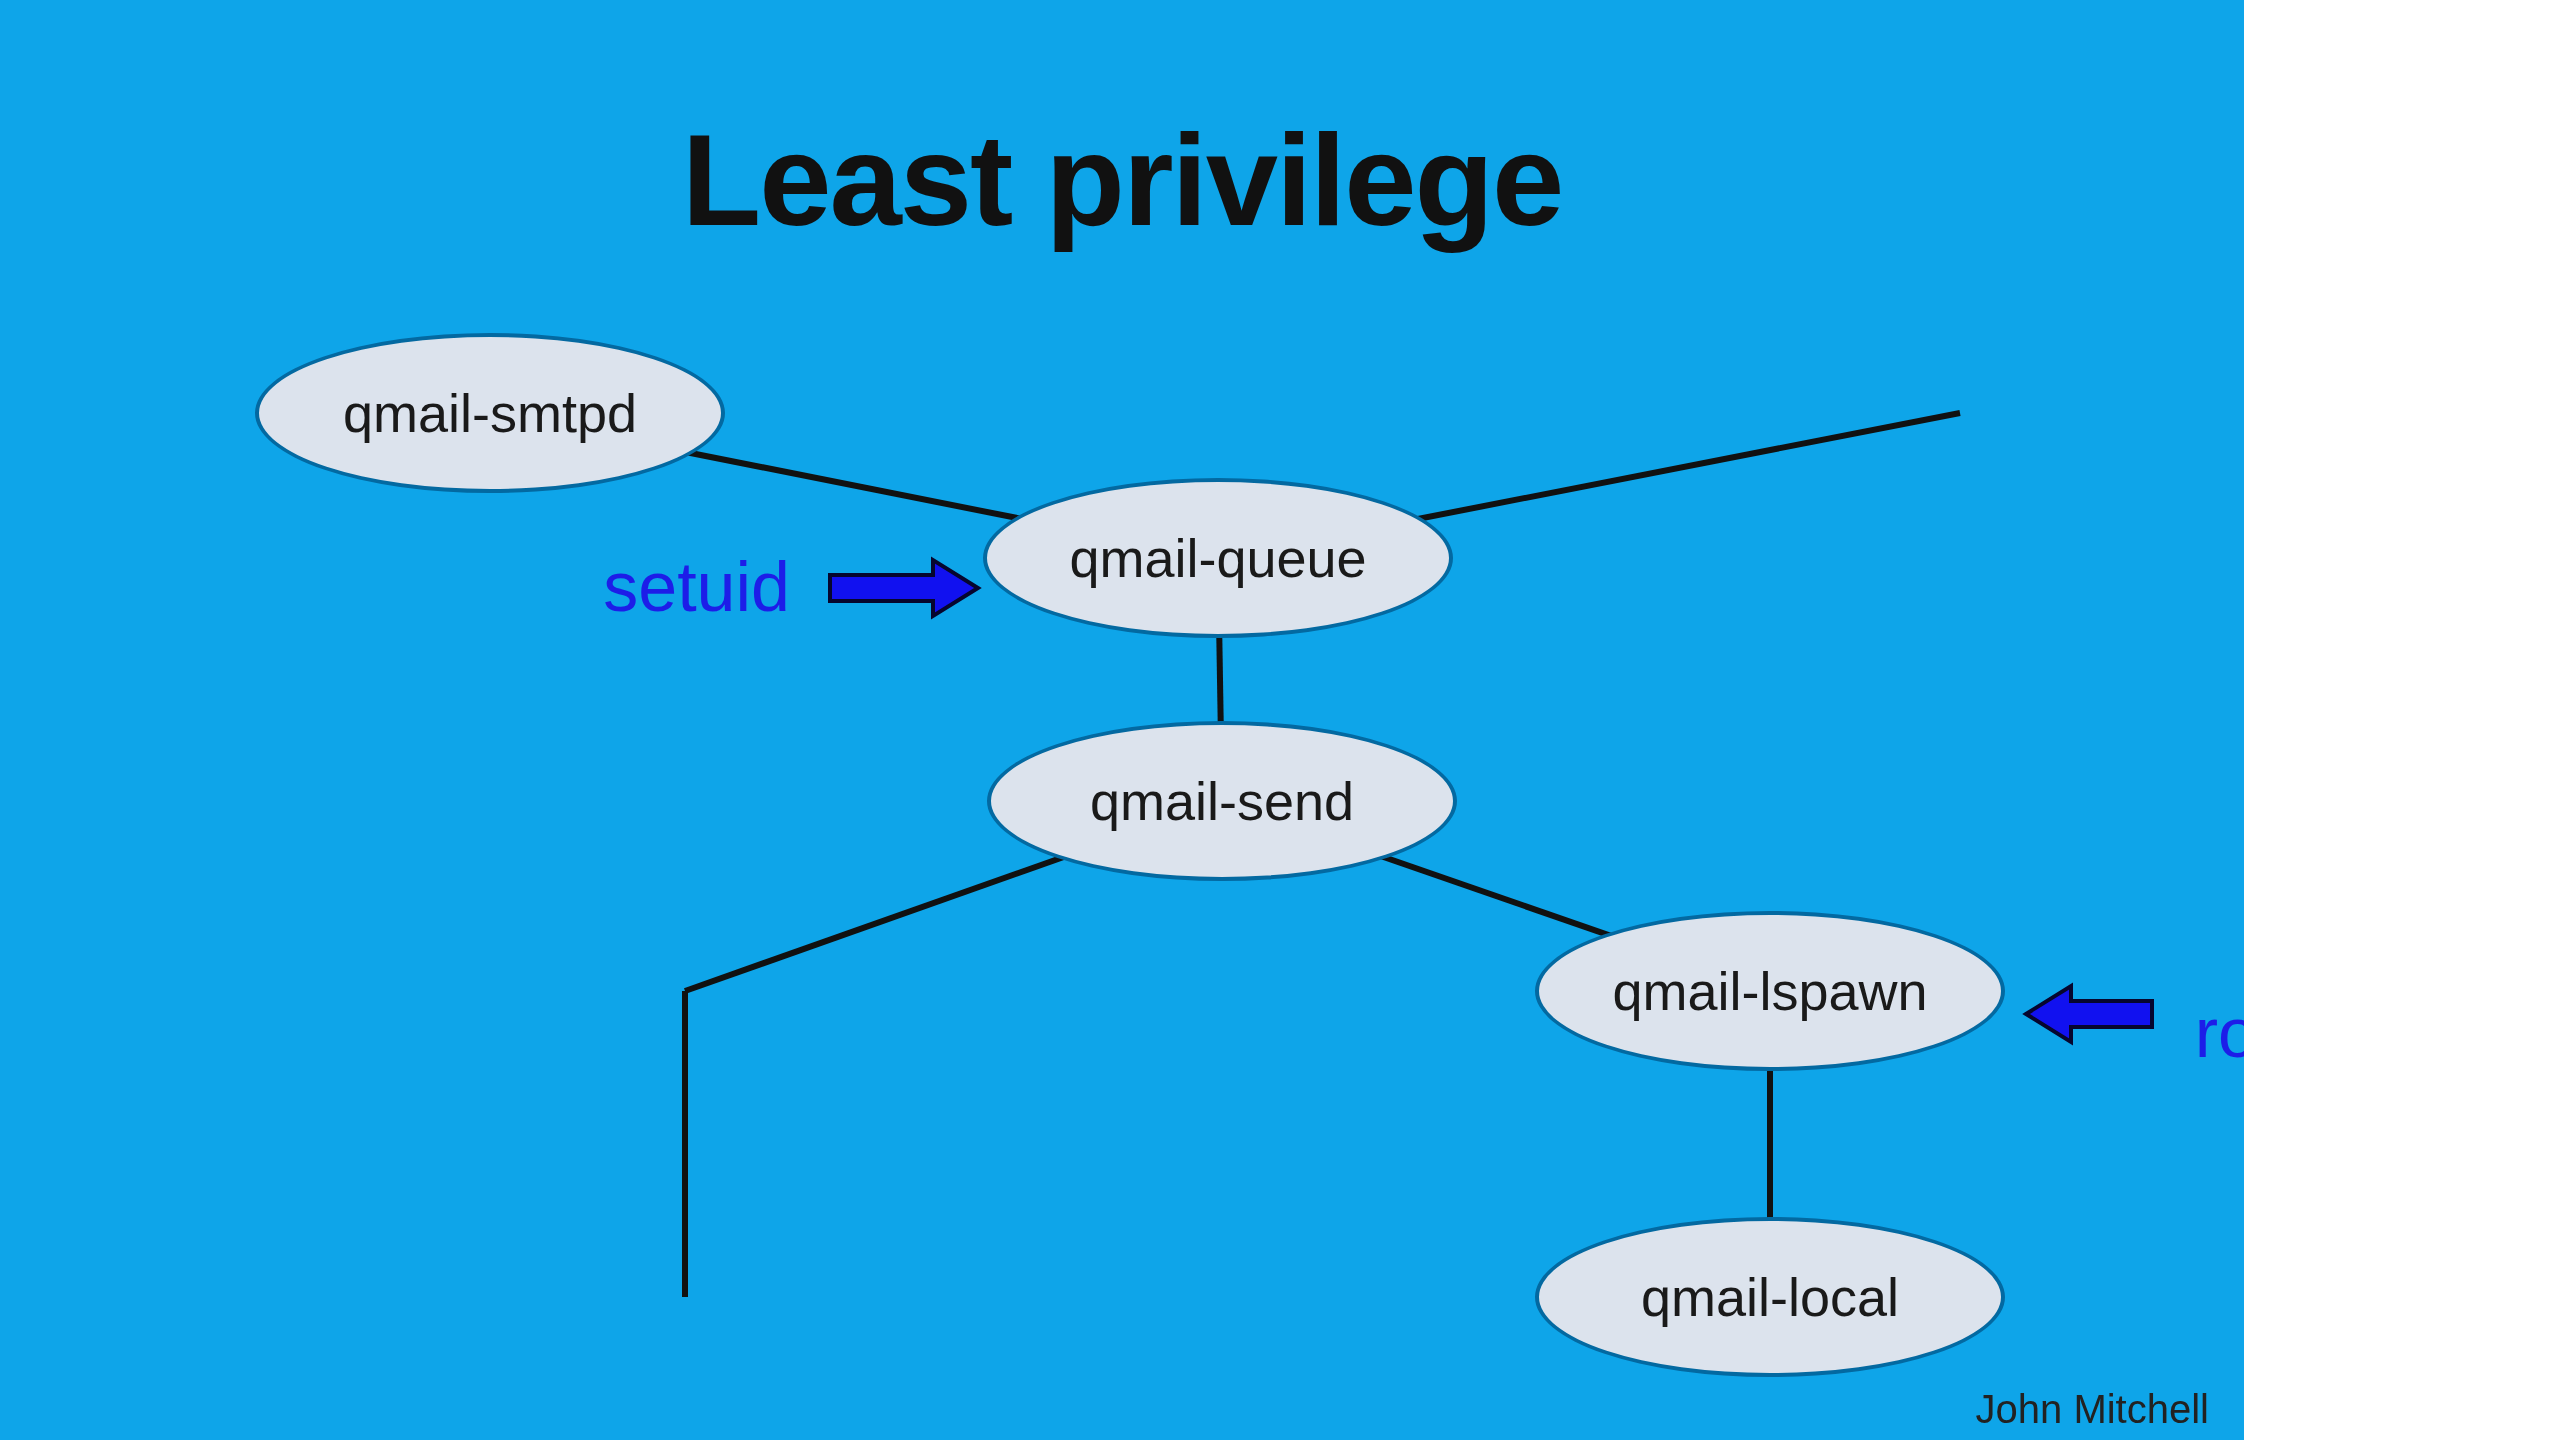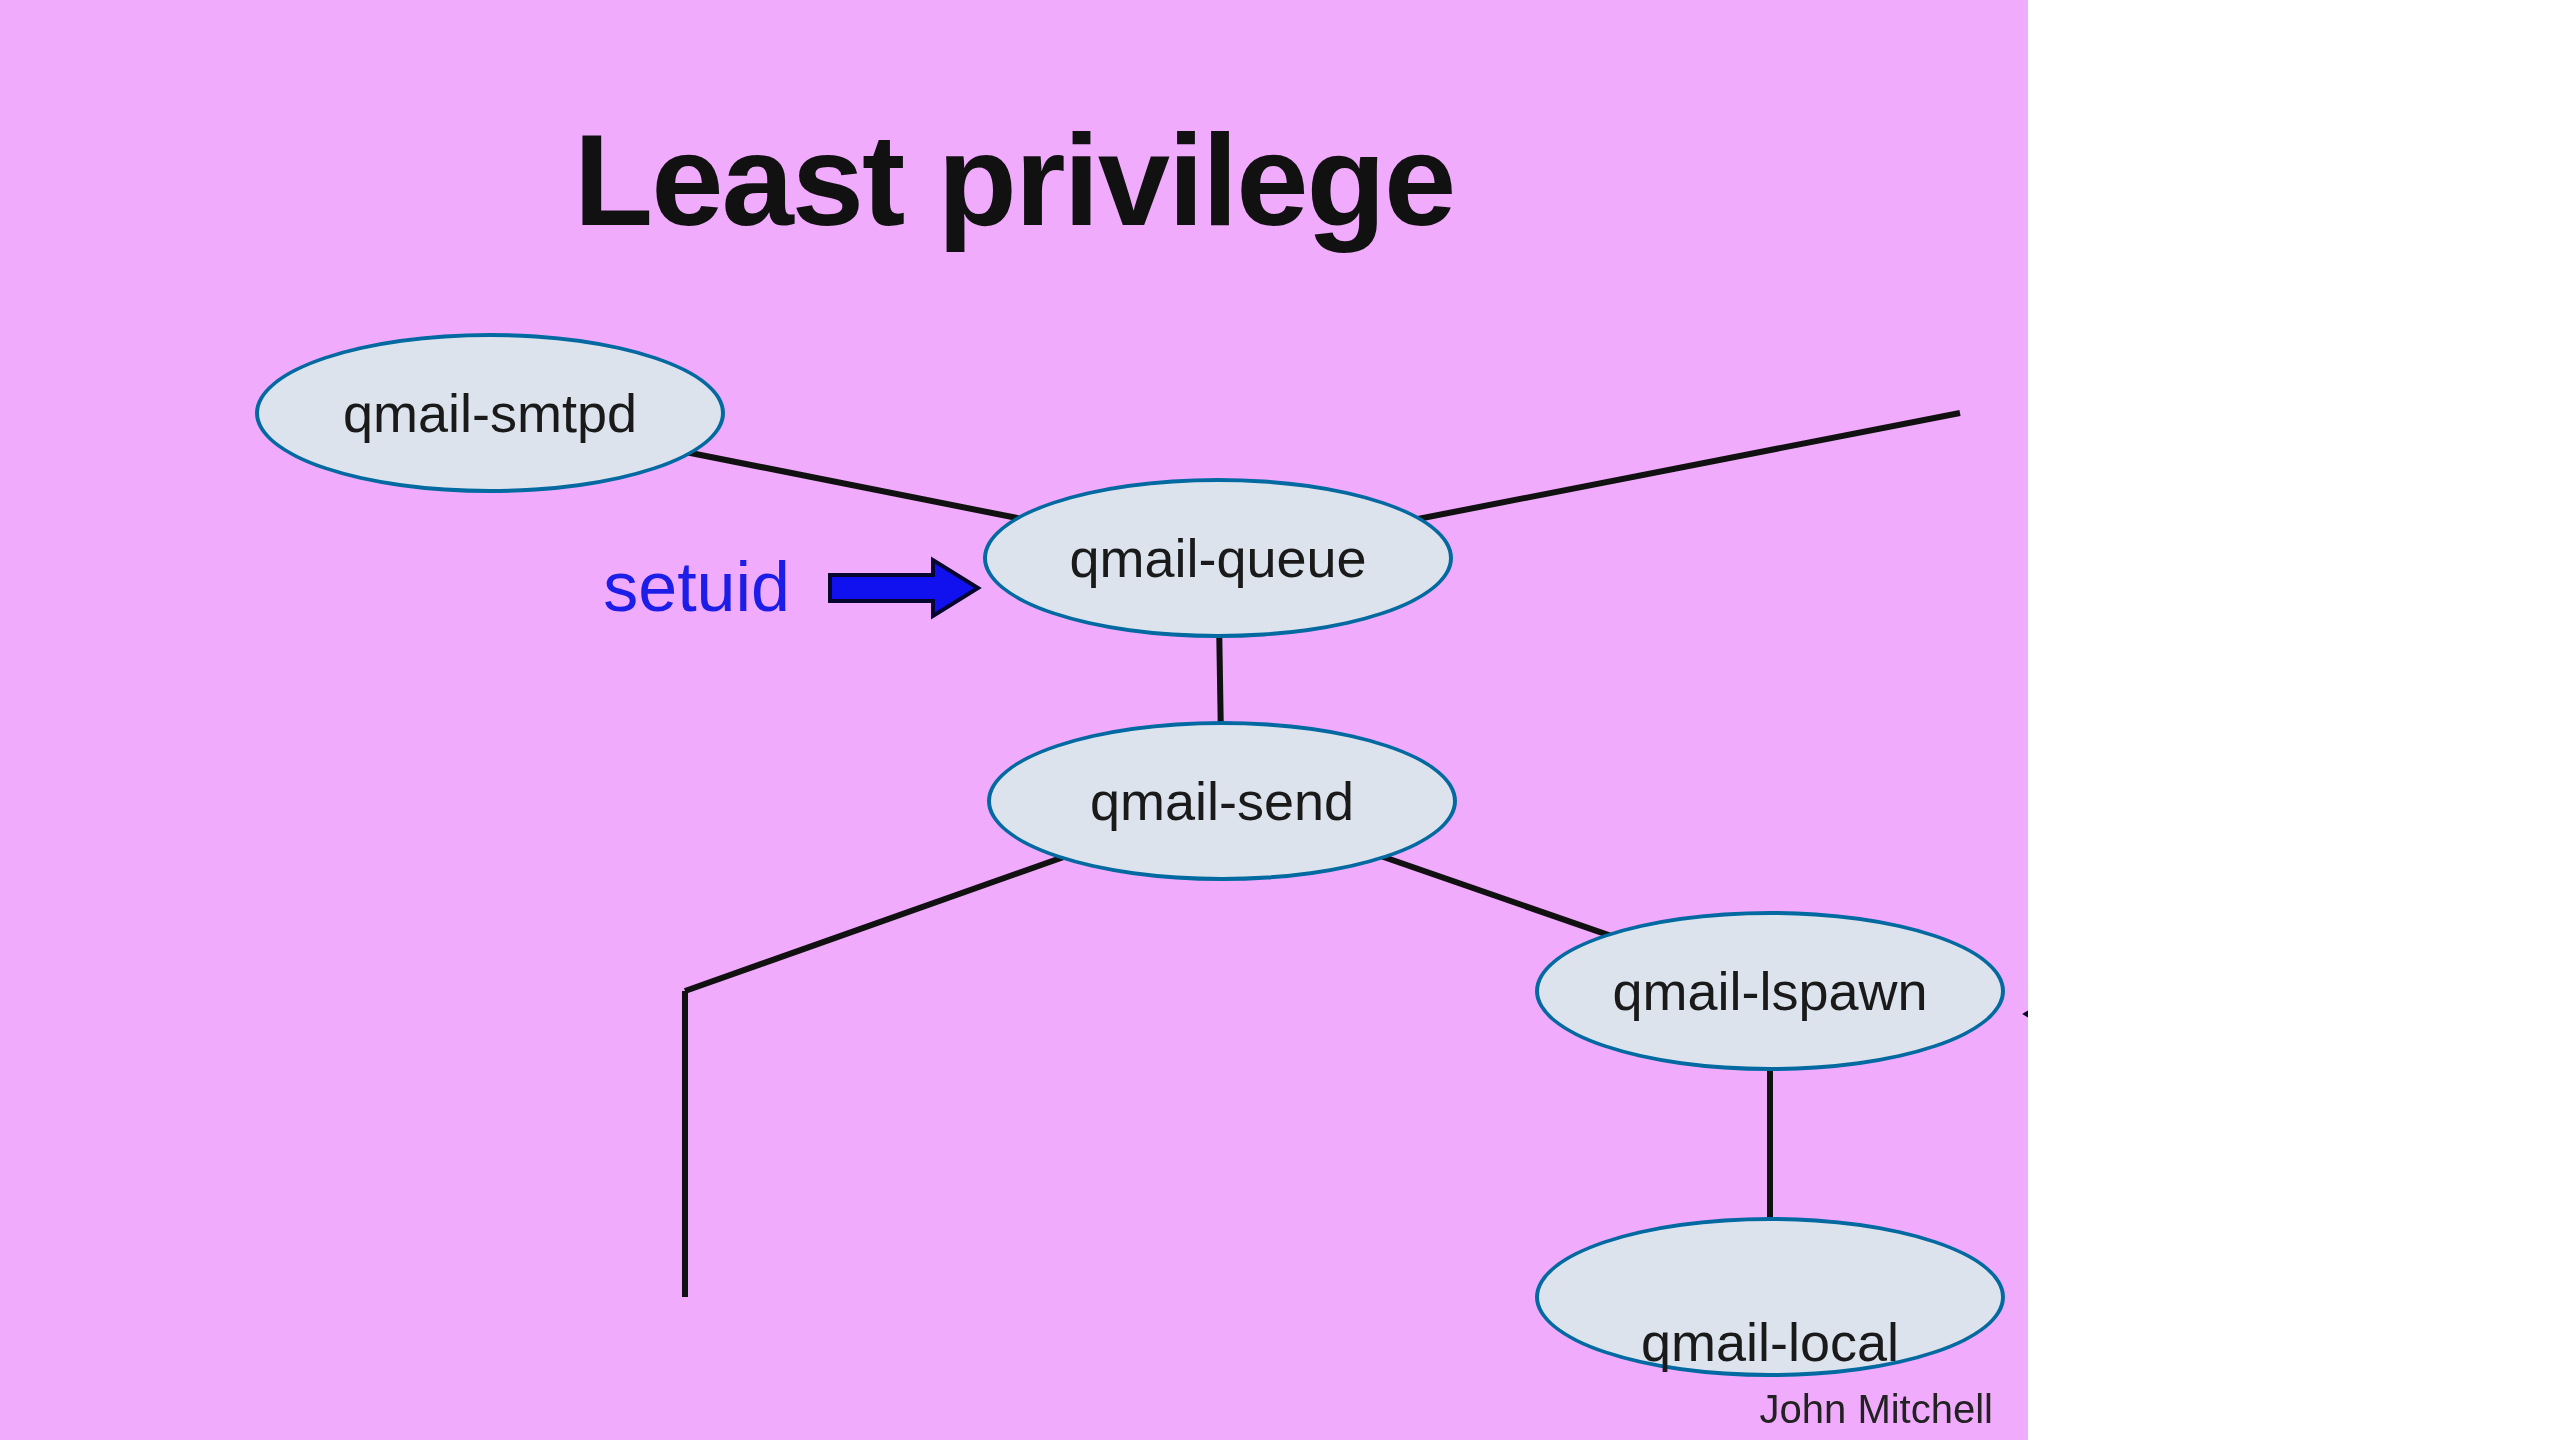--- a/index.html
+++ b/index.html
@@ -3,23 +3,23 @@
 <meta charset="utf-8">
 <style>
   html, body {
     margin: 0;
     padding: 0;
     background: #ffffff;
     font-family: "Liberation Sans", sans-serif;
   }
   .slide {
     position: relative;
-    width: 2028px;
+    width: 2244px;
     height: 1440px;
-    background: #f0abfc;
+    background: #0ea5e9;
     overflow: hidden;
   }
   .slide-title {
     position: absolute;
     top: 22px;
     left: 0;
     width: 100%;
     text-align: center;
     font-size: 130px;
     font-weight: 600;
@@ -53,21 +53,21 @@
     color: #1a1a1a;
     white-space: nowrap;
   }
   .node-smtpd  { left: 255px;  top: 333px; }
   .node-inject { left: 1725px; top: 333px; }
   .node-queue  { left: 983px;  top: 478px; }
   .node-send   { left: 987px;  top: 721px; text-align: center; }
   .node-rspawn { left: 450px;  top: 911px; }
   .node-lspawn { left: 1535px; top: 911px; }
   .node-remote { left: 450px;  top: 1217px; }
-  .node-local  { left: 1535px; top: 1217px; align-items: flex-end; }
+  .node-local  { left: 1535px; top: 1217px; }
   .blue-label {
     position: absolute;
     color: #1d1de8;
     font-size: 70px;
     z-index: 3;
     white-space: nowrap;
   }
   .setuid-label {
     left: 560px;
     top: 545px;

